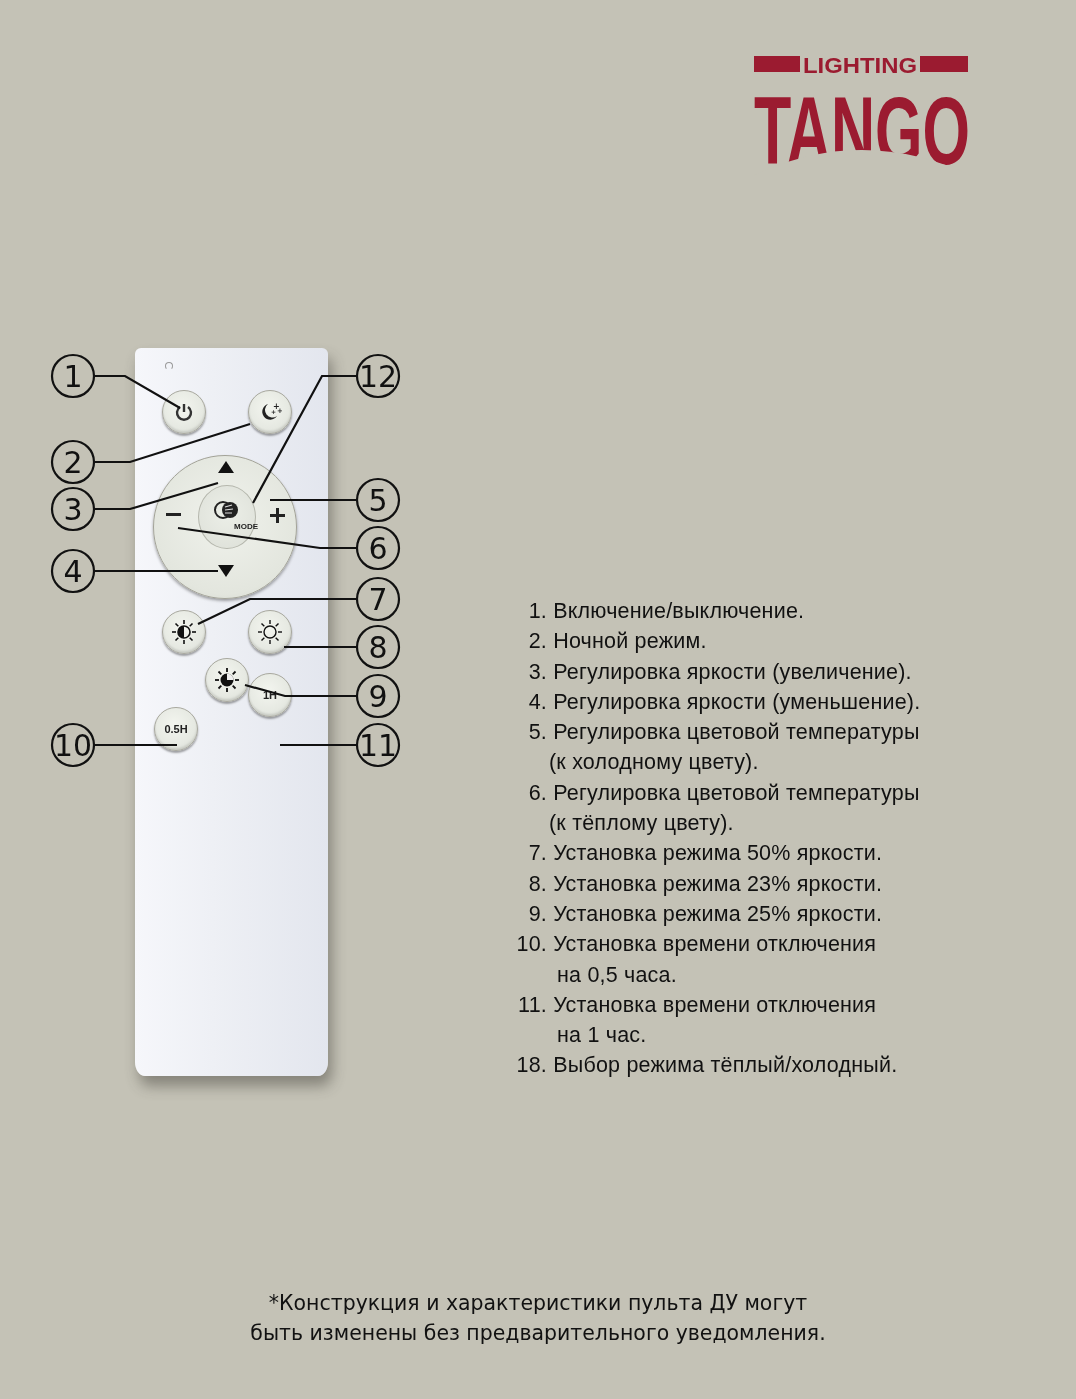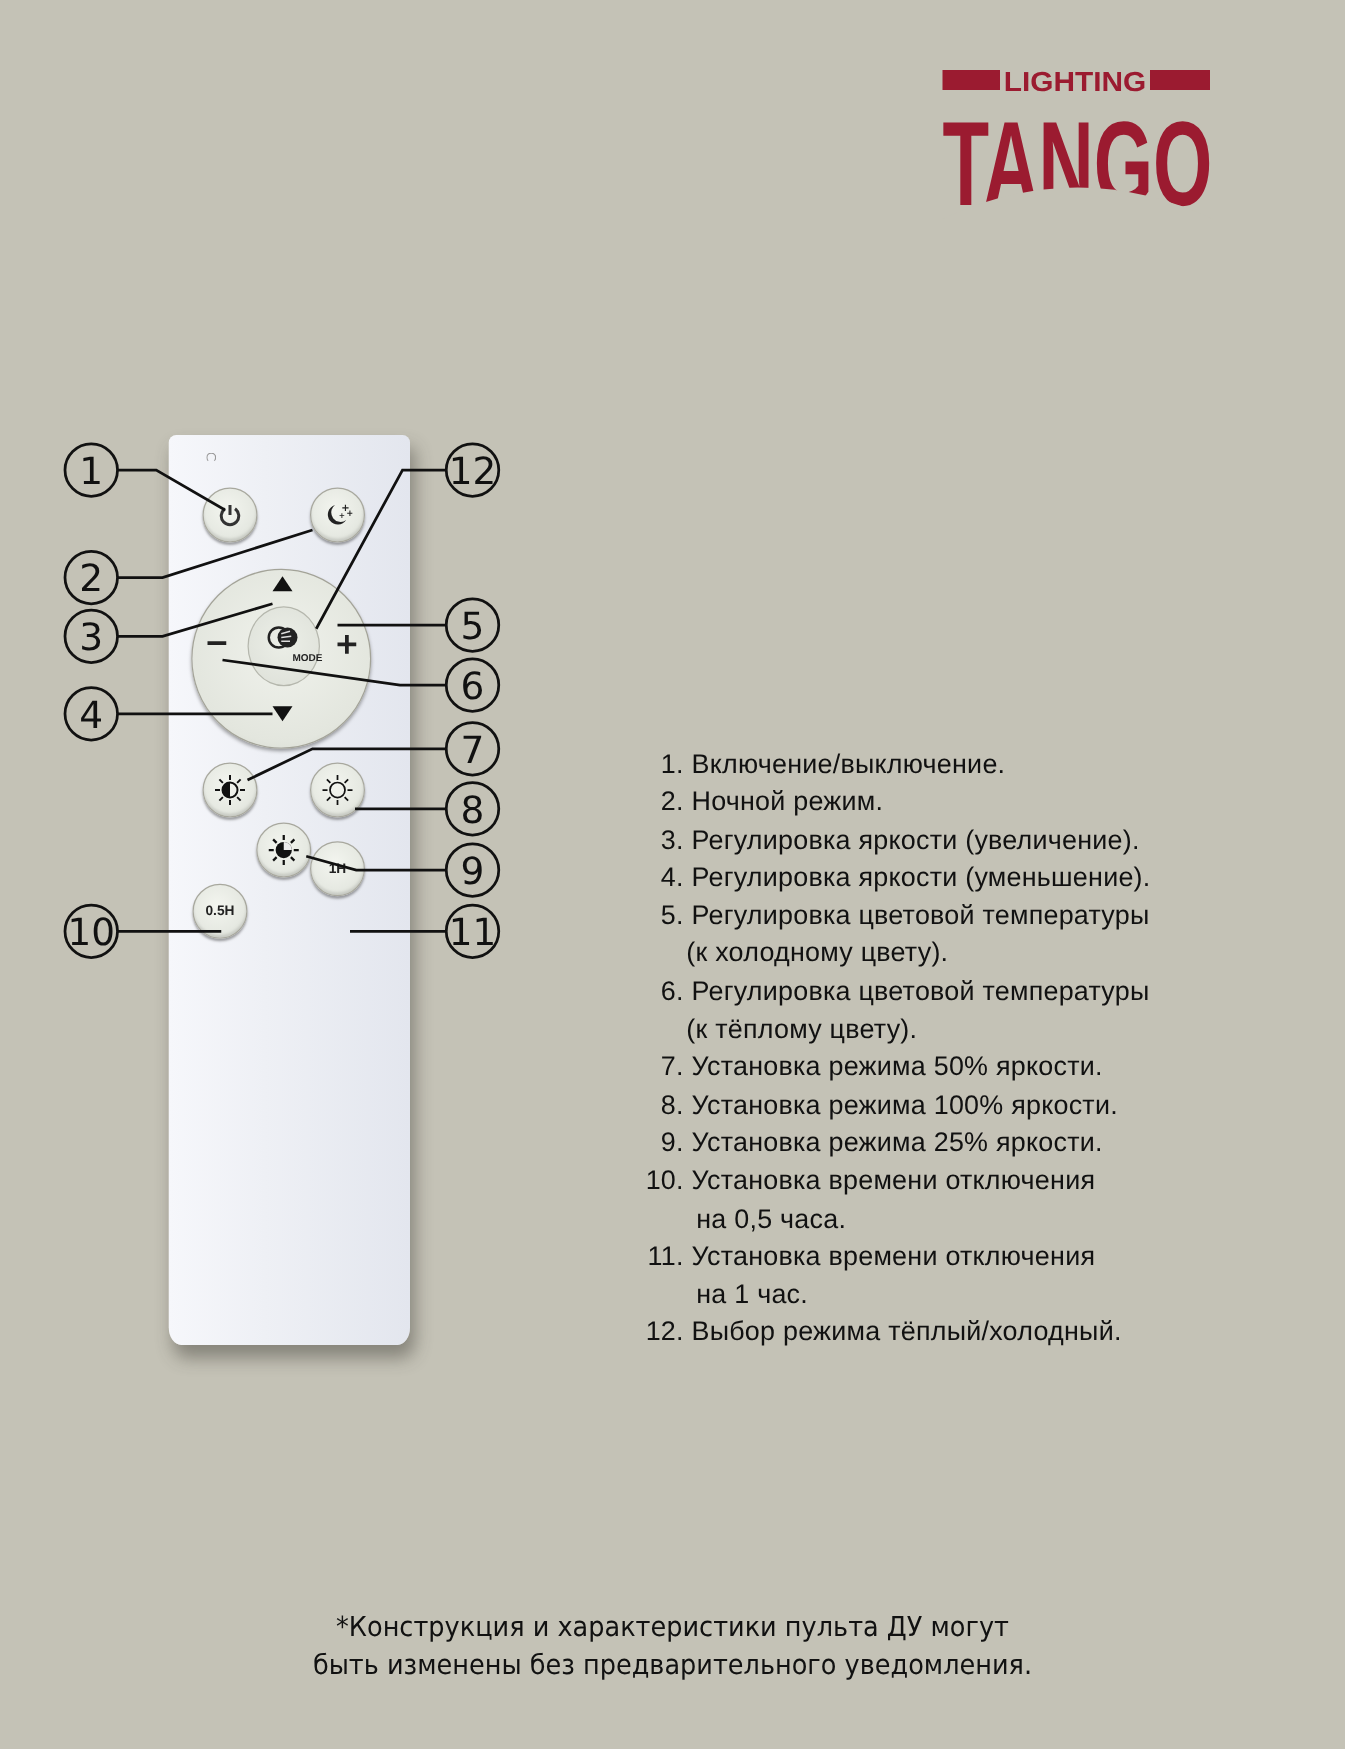--- a/index.html
+++ b/index.html
@@ -220,25 +220,25 @@
 <div class="list">
   <div class="row"><span class="num">1.</span> <span>Включение/выключение.</span></div>
   <div class="row"><span class="num">2.</span> <span>Ночной режим.</span></div>
   <div class="row"><span class="num">3.</span> <span>Регулировка яркости (увеличение).</span></div>
   <div class="row"><span class="num">4.</span> <span>Регулировка яркости (уменьшение).</span></div>
   <div class="row"><span class="num">5.</span> <span>Регулировка цветовой температуры</span></div>
   <div class="row cont">(к холодному цвету).</div>
   <div class="row"><span class="num">6.</span> <span>Регулировка цветовой температуры</span></div>
   <div class="row cont">(к тёплому цвету).</div>
   <div class="row"><span class="num">7.</span> <span>Установка режима 50% яркости.</span></div>
-  <div class="row"><span class="num">8.</span> <span>Установка режима 100% яркости.</span></div>
+  <div class="row"><span class="num">8.</span> <span>Установка режима 23% яркости.</span></div>
   <div class="row"><span class="num">9.</span> <span>Установка режима 25% яркости.</span></div>
   <div class="row"><span class="num">10.</span> <span>Установка времени отключения</span></div>
   <div class="row cont2">на 0,5 часа.</div>
   <div class="row"><span class="num">11.</span> <span>Установка времени отключения</span></div>
   <div class="row cont2">на 1 час.</div>
-  <div class="row"><span class="num">12.</span> <span>Выбор режима тёплый/холодный.</span></div>
+  <div class="row"><span class="num">18.</span> <span>Выбор режима тёплый/холодный.</span></div>
 </div>
 
 <div class="footnote">
   <div>*Конструкция и характеристики пульта ДУ могут</div>
   <div>быть изменены без предварительного уведомления.</div>
 </div>
 
 </body></html>

